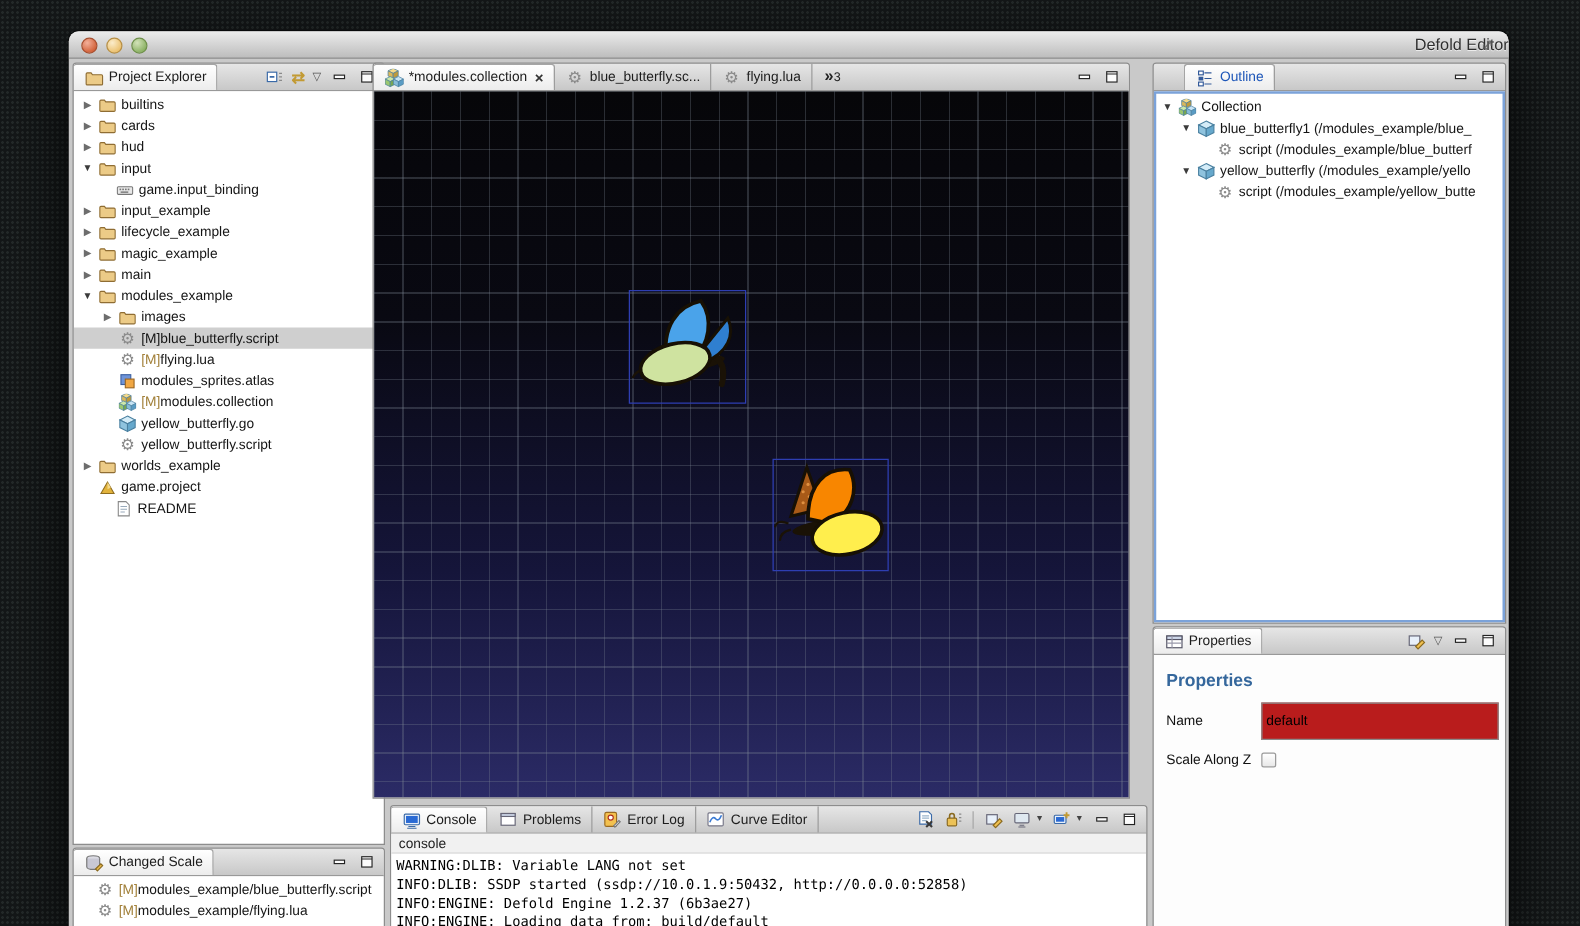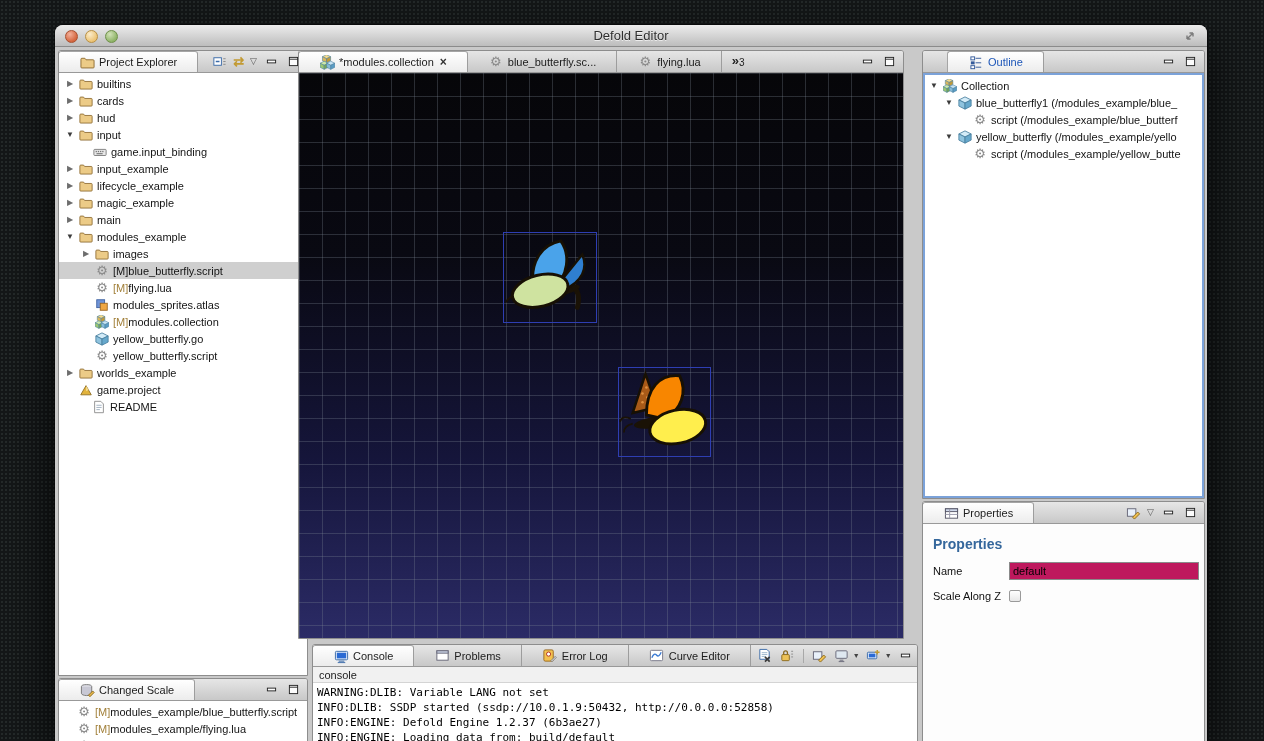--- a/index.html
+++ b/index.html
@@ -19,34 +19,34 @@
   
   #titlebar {
     height:22px; background:linear-gradient(#ececec,#bdbdbd);
     border-bottom:1px solid #8b8b8b; position:relative;
   }
   .traffic { position:absolute; top:5px; width:13px; height:13px; border-radius:50%; }
   .t-close { left:10px;  background:radial-gradient(circle at 35% 30%, #f3b09a, #d4663f 70%); border:1px solid #a85030; }
   .t-min   { left:30px;  background:radial-gradient(circle at 35% 30%, #fbeccb, #ecc374 70%); border:1px solid #b89045; }
   .t-zoom  { left:50px;  background:radial-gradient(circle at 35% 30%, #d2e2b8, #8fb468 70%); border:1px solid #6f904a; }
   #window-title {
-    position:absolute; left:0; right:0; top:3px; text-align:center;
+    position:absolute; left:0; right:0; top:3px; text-align:right;
     font-size:13px; color:#2e2e2e; text-shadow:0 1px 0 rgba(255,255,255,.65);
   }
   #resize-grip { position:absolute; right:10px; top:4px; width:14px; height:14px; opacity:.75; }
   
   #content { position:absolute; left:0; top:23px; right:0; bottom:0; }
   .panel {
     position:absolute; border:1px solid #8d8d8d; border-radius:3px 3px 0 0;
     background:linear-gradient(#eaeaea,#cfcfcf); overflow:hidden;
   }
   .ptabs { height:22px; display:flex; align-items:stretch; border-bottom:1px solid #999;
            background:linear-gradient(#e6e6e6,#c8c8c8); position:relative; }
   .ptab {
-    display:flex; align-items:center; gap:4px; padding:0 20px; font-size:11px; color:#1c1c1c;
+    display:flex; align-items:center; gap:4px; padding:0 8px; font-size:11px; color:#1c1c1c;
     border-right:1px solid #9d9d9d; white-space:nowrap;
   }
   .ptab.active { background:linear-gradient(#ffffff,#ececec); border-top:1px solid #a5a5a5;
                  border-left:1px solid #a5a5a5; border-radius:3px 3px 0 0; margin-left:-1px; }
   .ptab.bluetext { color:#1d56b8;margin-left:24px; }
   .ptab-spacer { flex:1; }
   .tool-strip { display:flex; align-items:center; gap:6px; padding:0 6px; }
   .tico { width:16px; height:16px; display:inline-flex; align-items:center; justify-content:center; }
   .tico svg { width:15px; height:15px; }
   .glyph-gold { color:#c29a33; font-size:13px; font-weight:bold; line-height:1; }
@@ -87,22 +87,22 @@
   #console-lines { padding:2px 0 0 4px; background:#fff; }
   .cline { font-family:"DejaVu Sans Mono", monospace; font-size:11px; line-height:15px;
            color:#000; white-space:pre; }
   
   #outline-body { border:2px solid #7ba2d9; background:#fff; }
   
   #props-body { background:#fdfdfd; }
   #props-header { font-size:14px; font-weight:bold; color:#35679c; margin:12px 0 0 10px; }
   .prop-row { display:flex; align-items:center; margin:10px 0 0 10px; font-size:11px; color:#111; }
   .prop-label { width:76px; }
-  #name-input { width:190px; height:18px; border:1px solid #8a8a8a; font-size:11px;
-                font-family:"Liberation Sans",sans-serif; padding:0 3px; background:#be185d; }
+  #name-input { width:190px; height:30px; border:1px solid #8a8a8a; font-size:11px;
+                font-family:"Liberation Sans",sans-serif; padding:0 3px; background:#b91c1c; }
   #scalez-checkbox { width:12px; height:12px; border:1px solid #9a9a9a; border-radius:2px;
                      background:linear-gradient(#fff,#e8e8e8); display:inline-block; }
 </style>
 </head>
 <body>
 
 <div id="window">
   <div id="titlebar">
     <span class="traffic t-close"></span>
     <span class="traffic t-min"></span>

